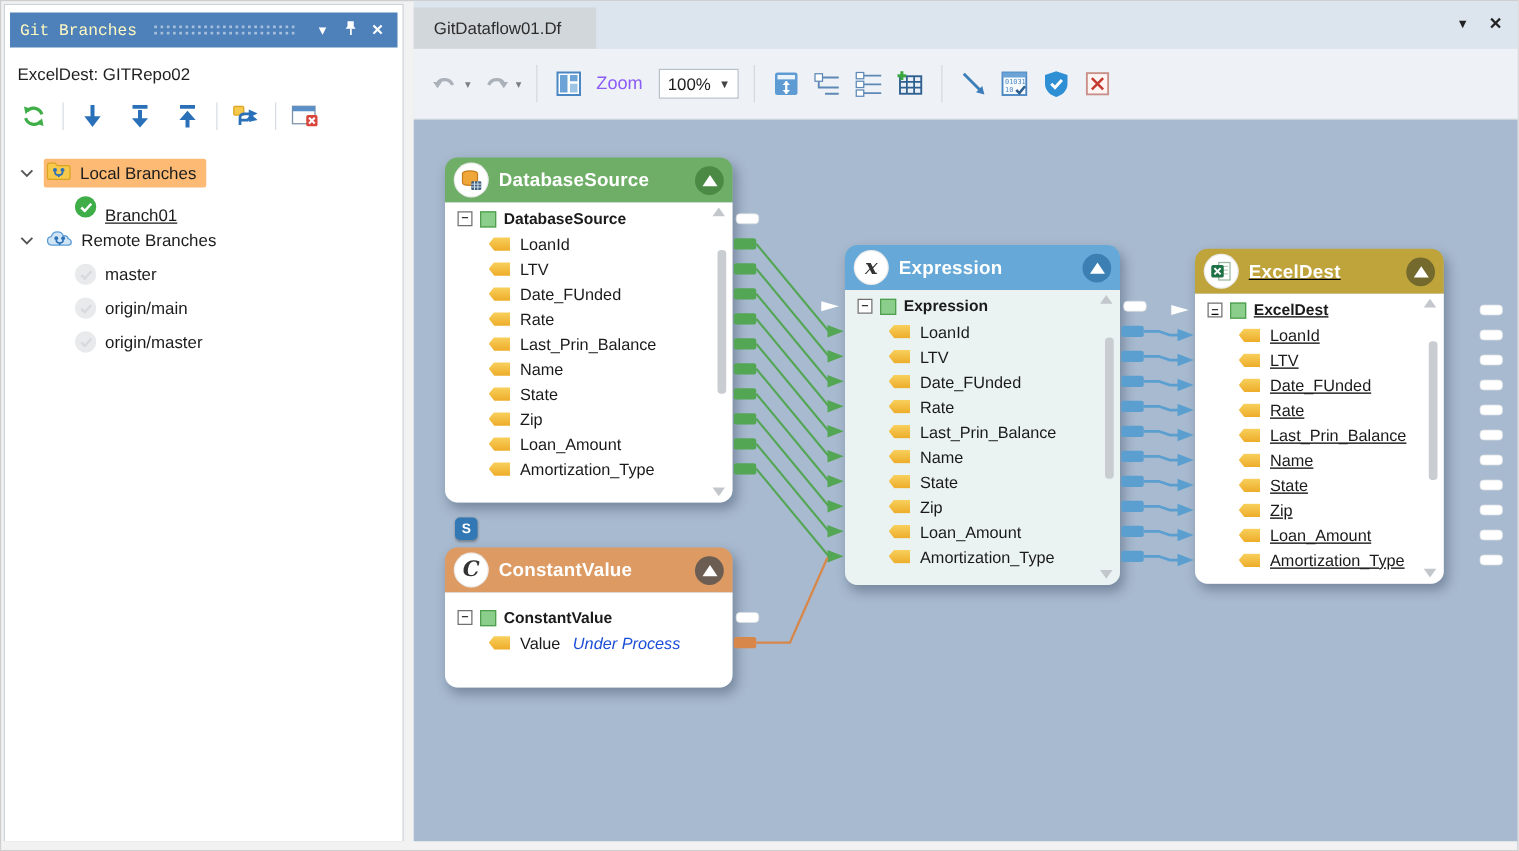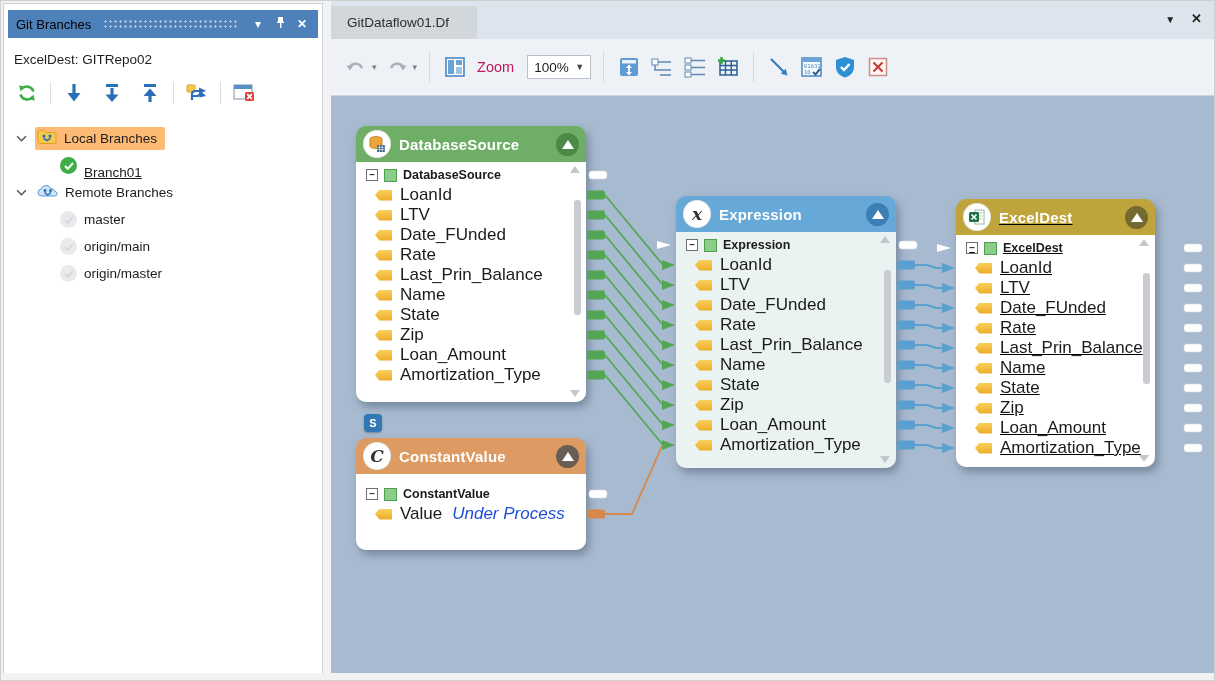--- a/index.html
+++ b/index.html
@@ -3,21 +3,21 @@
 <meta charset="utf-8">
 <style>
   * { margin:0; padding:0; box-sizing:border-box; }
   html,body { background:#e9e9e9; }
   body { font-family:"Liberation Sans", sans-serif; }
   .app { position:relative; width:1215px; height:681px; background:#f2f2f2; border:1px solid #cfcfcf; overflow:hidden; }
 
   
   .left-panel { position:absolute; left:2px; top:2px; width:320px; height:671px; background:#ffffff; border:1px solid #cdd2d8; }
   .lp-titlebar { position:absolute; left:4px; top:6px; right:4px; height:28px; background:#4e81ba; display:flex; align-items:center; padding:0 8px; gap:6px; }
-  .lp-title { color:#000000; font-size:13px; white-space:nowrap; }
+  .lp-title { color:#fef9c3; font-size:13px; white-space:nowrap;font-family:Liberation Mono, monospace; }
   .lp-dots { flex:1; height:10px; margin:0 6px;
     background-image:radial-gradient(rgba(255,255,255,.5) 1px, transparent 1.2px);
     background-size:5px 5px; }
   .lp-btn { color:#ffffff; font-size:12px; width:16px; text-align:center; cursor:default; }
   .lp-repo { padding:12px 10px 6px 10px; font-size:13.5px; color:#1f1f1f; }
   .lp-toolbar { display:flex; align-items:center; height:40px; padding:0 6px; gap:4px; }
   .lp-tool { width:34px; height:30px; display:flex; align-items:center; justify-content:center; border-radius:3px; }
   .lp-sep { width:1px; height:22px; background:#d9dde2; margin:0 2px; }
   .tree { padding-top:12px; font-size:13.5px; color:#1c1c1c; }
   .tree-row { display:flex; align-items:center; height:27px; gap:7px; }
@@ -31,36 +31,36 @@
 
   
   .editor { position:absolute; left:330px; top:0; width:885px; height:681px; background:#dce5ee; }
   .tabbar { position:relative; height:38px; background:#dce5ee; }
   .tab { position:absolute; left:0; top:5px; height:33px; background:#d2d7db; color:#2d2d2d; font-size:13.5px; display:flex; align-items:center; padding:0 28px 0 16px; }
   .tab-controls { position:absolute; right:14px; top:10px; display:flex; gap:16px; color:#222; font-size:13px; font-weight:bold; }
   .etoolbar { height:57px; background:#eef2f7; border-bottom:1px solid #ccd4dc; display:flex; align-items:center; padding:0 12px; gap:7px; }
   .tb-icon { width:26px; height:26px; display:flex; align-items:center; justify-content:center; border-radius:3px; }
   .tb-dd { color:#7a7f85; font-size:9px; margin-left:-4px; }
   .tb-sep { width:1px; height:30px; background:#d2d9e0; margin:0 5px; }
-  .zoom-label { font-size:14.5px; color:#be185d; margin:0 6px 0 2px; }
+  .zoom-label { font-size:14.5px; color:#8b5cf6; margin:0 6px 0 2px; }
   .zoom-combo { width:64px; height:24px; background:#ffffff; border:1px solid #b9c2cb; display:flex; align-items:center; justify-content:space-between; padding:0 6px; font-size:13.5px; color:#1d1d1d; }
   .zoom-combo .dd { font-size:9px; color:#444; }
 
   
   .canvas { position:relative; width:885px; height:586px; overflow:hidden; }
   #wires { position:absolute; left:0; top:0; z-index:5; pointer-events:none; }
   .node { position:absolute; z-index:2; border-radius:10px; box-shadow:3px 5px 9px rgba(40,55,80,.38); }
   .node-header { height:36px; border-radius:10px 10px 0 0; display:flex; align-items:center; padding:0 7px; gap:8px; }
   .node-circle { width:28px; height:28px; border-radius:50%; background:#ffffff; display:flex; align-items:center; justify-content:center; font-family:"DejaVu Serif", serif; font-style:italic; font-weight:bold; font-size:17px; color:#333; box-shadow:inset 0 0 0 1px rgba(0,0,0,.08); }
   .node-title { color:#ffffff; font-size:15px; font-weight:bold; letter-spacing:.2px; }
   .collapse-btn { margin-left:auto; width:23px; height:23px; border-radius:50%; display:flex; align-items:center; justify-content:center; }
   .collapse-btn .tri { width:0; height:0; border-left:6px solid transparent; border-right:6px solid transparent; border-bottom:9px solid #ffffff; }
   .node-body { position:relative; border-radius:0 0 10px 10px; min-height:20px; }
   .row-bold { height:20px; display:flex; align-items:center; gap:6px; padding-left:10px; font-size:12.5px; font-weight:bold; color:#1a1a1a; }
-  .row-field { height:20px; display:flex; align-items:center; gap:8px; padding-left:19px; font-size:17px; color:#1a1a1a; white-space:nowrap; }
+  .row-field { height:20px; display:flex; align-items:center; gap:8px; padding-left:35px; font-size:13px; color:#1a1a1a; white-space:nowrap; }
   .minus-box { width:12px; height:12px; border:1px solid #707070; background:#fff; display:flex; align-items:center; justify-content:center; font-size:10px; line-height:10px; color:#333; }
   .green-sq { width:13px; height:13px; background:#8bcd8b; border:1px solid #4e9e4e; }
   .field-icon { width:17px; height:11px; background:linear-gradient(#f8d05c,#edab28); clip-path:polygon(0 50%, 26% 0, 100% 0, 100% 100%, 26% 100%); flex:none; }
   .note { font-style:italic; color:#1d4ed8; font-weight:normal; margin-left:2px; }
   .mini-up, .mini-down { position:absolute; right:6px; width:0; height:0; border-left:5px solid transparent; border-right:5px solid transparent; }
   .mini-up   { top:4px;  border-bottom:7px solid #c3c7cc; }
   .mini-down { bottom:5px; border-top:7px solid #c3c7cc; }
   .mini-thumb { position:absolute; right:5px; width:7px; border-radius:3px; background:#c9cdd2; }
   .s-badge { position:absolute; z-index:3; width:18px; height:18px; border-radius:4px; background:#3178b5; color:#fff; font-size:11px; font-weight:bold; display:flex; align-items:center; justify-content:center; box-shadow:0 1px 2px rgba(0,0,0,.3); }
   .bottom-strip { position:absolute; left:0; bottom:0; width:100%; height:7px; background:#f2f2f2; z-index:8; }

